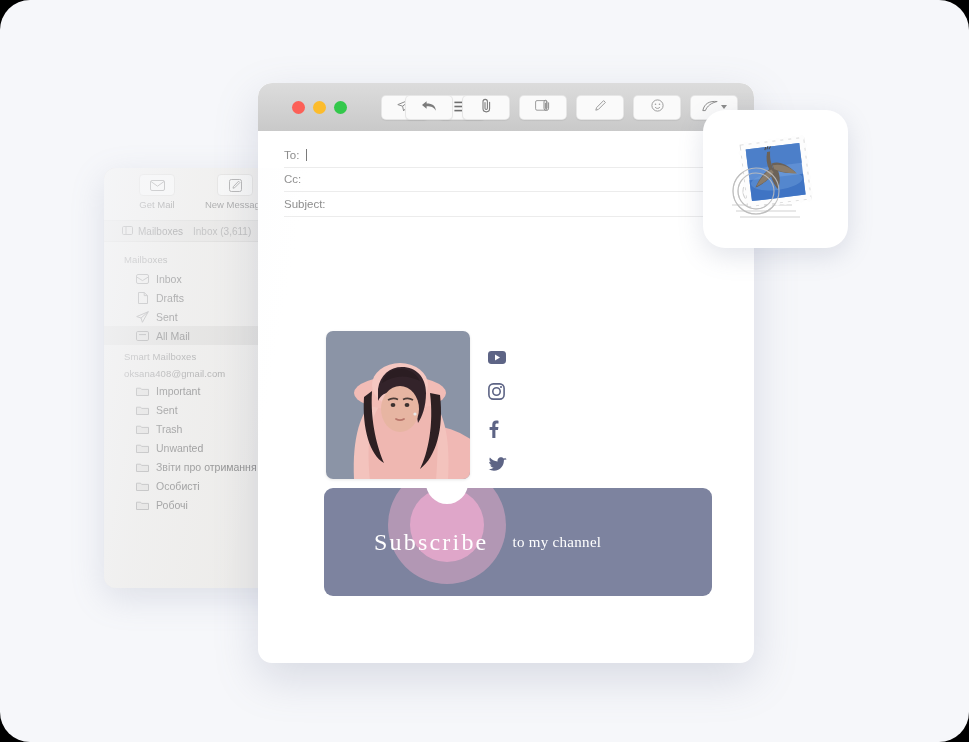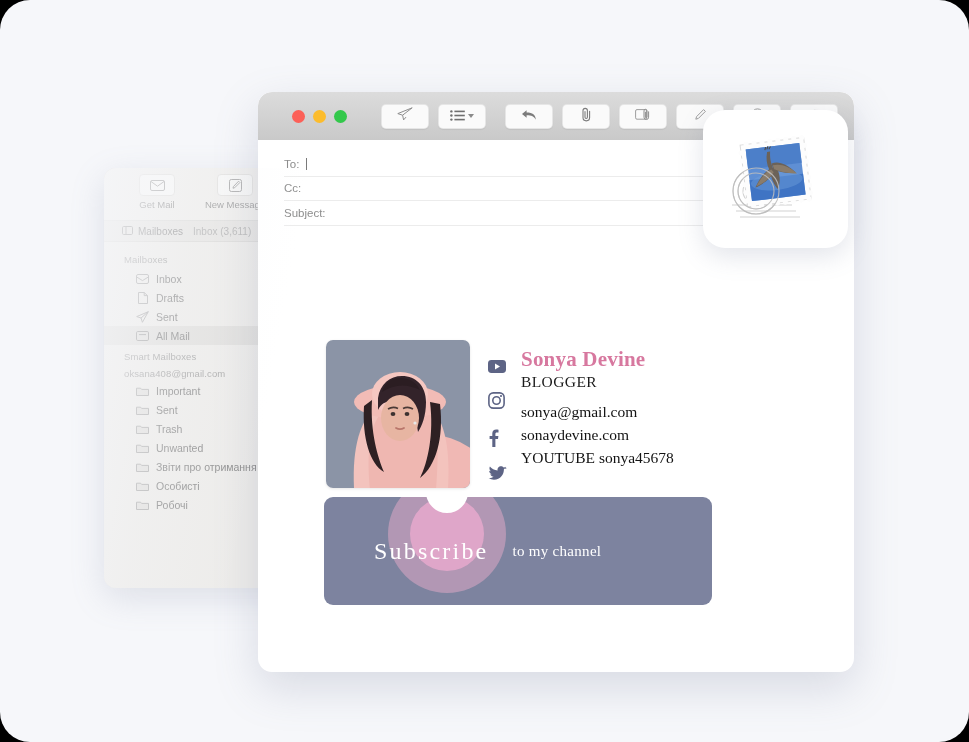--- a/index.html
+++ b/index.html
@@ -25,21 +25,21 @@
     display:flex;align-items:center;padding-left:18px;gap:10px;}
   .bw-tab{display:flex;align-items:center;gap:5px;font-size:10px;color:#9a9a9a;}
   .bw-tab.dim{color:#b5b5b5;}
   .bw-list{padding-top:6px;background:#edecea;height:100%;}
   .bw-sec{font-size:9.5px;color:#a9a9a9;padding:6px 0 4px 20px;letter-spacing:.1px;}
   .bw-row{display:flex;align-items:center;gap:7px;height:19px;padding-left:32px;font-size:10.5px;color:#8e8e8e;}
   .bw-row.sel{background:#e1e0de;}
   .bw-row .ic{width:13px;height:13px;flex:0 0 13px;display:flex;align-items:center;justify-content:center;}
 
   
-  #compose{position:absolute;left:258px;top:92px;width:596px;height:580px;
+  #compose{position:absolute;left:258px;top:83px;width:496px;height:580px;
     background:#fff;border-radius:14px;overflow:hidden;
     box-shadow:0 16px 44px rgba(110,120,150,.22);}
   .cw-title{height:48px;border-radius:14px 14px 0 0;
     background:linear-gradient(#dcdcdc,#c9c9c9);display:flex;align-items:center;
     padding:0 14px;position:relative;}
   .lights{display:flex;gap:8px;margin-left:20px;}
   .light{width:13px;height:13px;border-radius:50%;}
   .l-red{background:#fc6058;} .l-yel{background:#fcbc2c;} .l-grn{background:#33c84b;}
   .tb-btn{height:23px;min-width:34px;border-radius:5px;background:#fafafa;
     border:1px solid rgba(0,0,0,.08);display:flex;align-items:center;justify-content:center;gap:3px;
@@ -379,28 +379,20 @@
                   <path d="M7.4 18 V10 H10 L10.4 6.9 H7.4 V5 C7.4 4.1 7.7 3.5 9 3.5 H10.5 V0.7 C10.2 0.6 9.3 0.5 8.2 0.5 C5.9 0.5 4.3 1.9 4.3 4.6 V6.9 H1.6 V10 H4.3 V18 Z" fill="#5d6485"></path>
                 </svg>
             </span>
             <span>
               <svg width="19" height="16" viewBox="0 0 19 16">
                   <path d="M18.6 2.2 c-.7.3-1.4.5-2.2.6 .8-.5 1.4-1.2 1.7-2.1 -.7.4-1.6.8-2.4.9 C15 .8 14 .3 13 .3 c-2.2 0-3.9 2-3.4 4.1 C6.4 4.3 3.7 2.9 1.9.6 1 2.2 1.4 4.2 2.9 5.2 2.3 5.2 1.7 5 1.2 4.8 c0 1.6 1.1 3.1 2.8 3.4 -.5.2-1.1.2-1.7.1 .5 1.4 1.8 2.4 3.3 2.4 -1.4 1.1-3.1 1.6-4.9 1.4 1.5 1 3.4 1.6 5.3 1.6 6.5 0 10.1-5.5 9.9-10.4 .7-.5 1.3-1.2 1.8-2 Z" fill="#5d6485"></path>
                 </svg>
             </span>
           </div>
 
-          <div class="sig-text">
-            <div class="sig-name">Sonya Devine</div>
-            <div class="sig-role">BLOGGER</div>
-            <div class="sig-gap"></div>
-            <div class="sig-line">sonya@gmail.com</div>
-            <div class="sig-line">sonaydevine.com</div>
-            <div class="sig-line">YOUTUBE sonya45678</div>
-          </div>
         </div>
       </div>
     </div>
 
     <div class="banner" style="left:66px;top:405px;">
       <span class="c-outer"></span>
       <span class="c-inner"></span>
       <span class="notch"></span>
       <div class="b-text">
         <span class="b-main">Subscribe</span>

